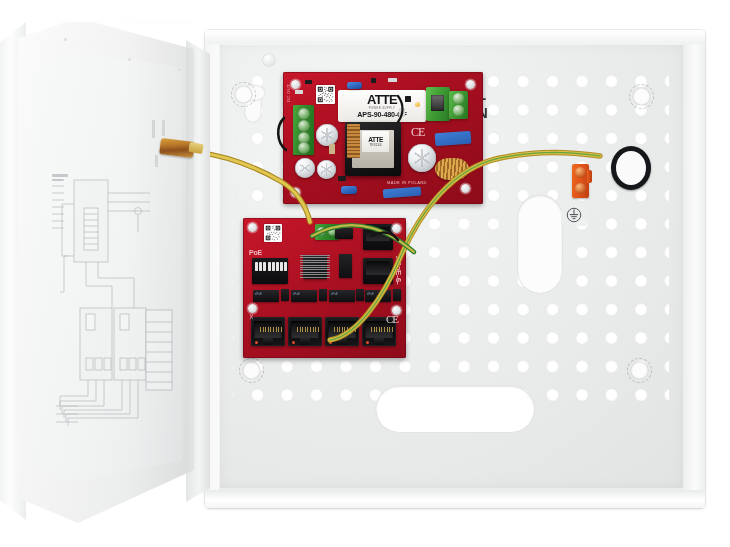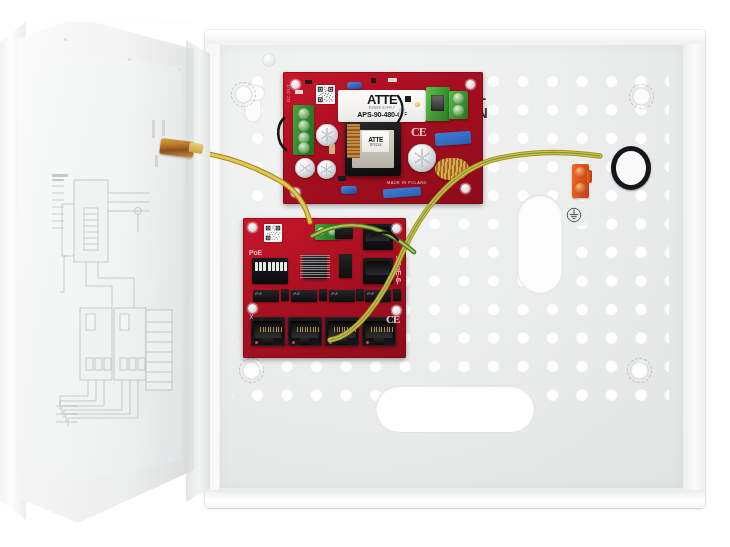--- a/index.html
+++ b/index.html
@@ -288,21 +288,21 @@
   .smd.light{background:#d8d9da;}
   .smd.tan{background:#c9b48a;}
   .led{position:absolute;width:5px;height:5px;border-radius:50%;
     background:radial-gradient(circle at 35% 30%,#ffe49a,#e8a31c);}
   .hole-pad{
     position:absolute;width:9px;height:9px;border-radius:50%;
     background:radial-gradient(circle at 35% 30%,#fafafa,#d9dcde 65%,#aeb3b6);
     box-shadow:0 0 0 1.4px rgba(255,255,255,.35);
   }
   .ce-mark{
-    position:absolute;color:#f6dfe3;font-size:12px;font-weight:bold;
+    position:absolute;color:#f6dfe3;font-size:12px;font-weight:normal;
     letter-spacing:-1px;opacity:.9;font-family:"Liberation Serif",serif;
   }
   .made-in{
     position:absolute;color:#f0c6cc;font-size:4px;letter-spacing:.4px;opacity:.9;
   }
 
   
   #poe-board{
     left:243px;top:218px;width:163px;height:140px;
     background:linear-gradient(150deg,#c8162a 0%,#ad1122 42%,#8e0b1b 100%);

